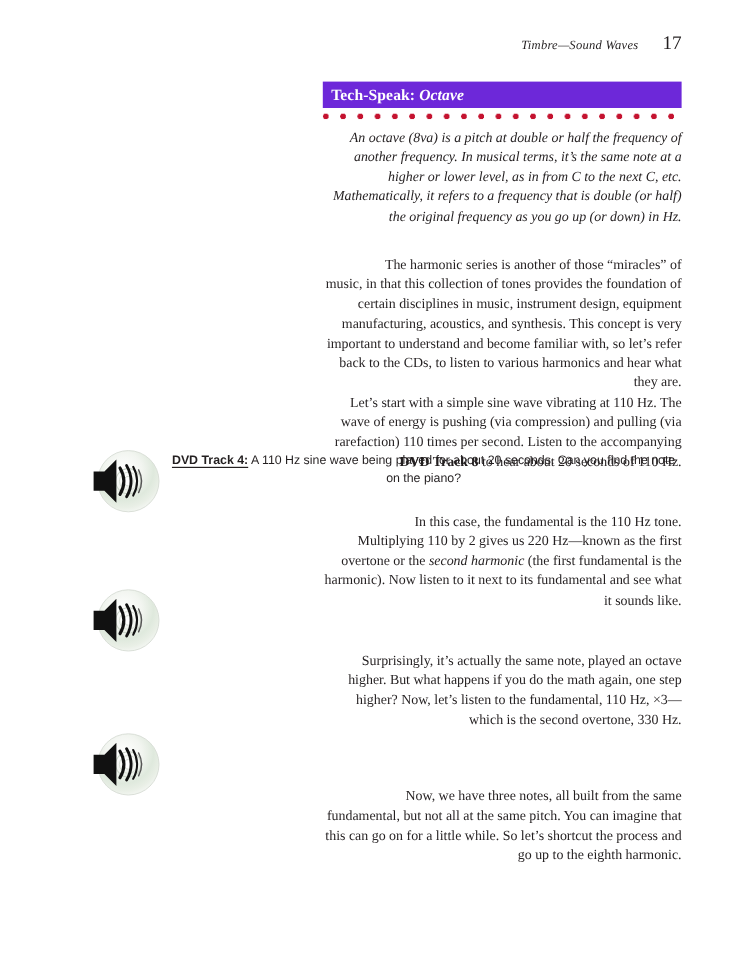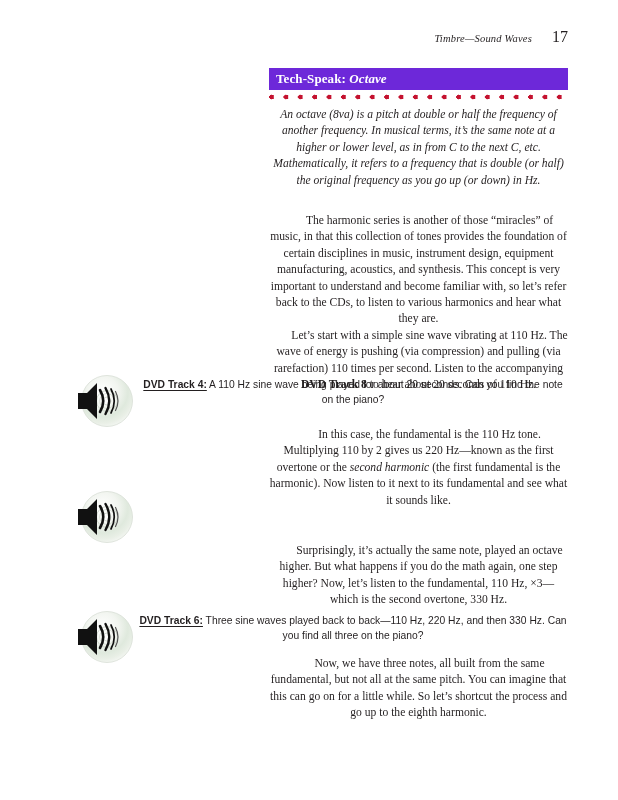--- a/index.html
+++ b/index.html
@@ -68,32 +68,32 @@
     background-size: 14.4px 6px;
     background-repeat: repeat-x;
   }
   .techspeak-body {
     margin-top: 7px;
     font-family: "Liberation Serif", serif;
     font-style: italic;
     font-size: 11.6px;
     line-height: 16.4px;
     color: #231f20;
-    text-align: center;
+    text-align: right;
   }
 
   
   p.body {
     font-family: "Liberation Serif", serif;
     font-size: 11.6px;
     line-height: 16.4px;
     margin: 0;
     text-indent: 22px;
     color: #231f20;
-    text-align: center;
+    text-align: right;
   }
   p.body + p.body { margin-top: 0; }
   .para-block { position: absolute; width: 299px; left: 269px; }
   .para-block em { font-style: italic; margin-top: 48px; }
   .para-block strong { font-weight: bold; }
 
   
   .track {
     position: absolute;
     left: 76px;
@@ -219,18 +219,17 @@
       <circle cx="31" cy="29" r="10.5" fill="none" stroke="#c9d2c6" stroke-width="0.9"></circle>
       <circle cx="31" cy="29" r="7.5" fill="none" stroke="#d5dcd2" stroke-width="0.8"></circle>
       <circle cx="31" cy="29" r="4" fill="#ffffff" stroke="#cfd6cc" stroke-width="0.8"></circle>
       <path d="M2 21 L11 21 L21 11 L21 47 L11 37 L2 37 Z" fill="#111111"></path>
       <path d="M24 18 Q30.5 29 24 40" fill="none" stroke="#111111" stroke-width="2.6" stroke-linecap="round"></path>
       <path d="M29.5 16 Q37 29 29.5 42" fill="none" stroke="#111111" stroke-width="2.4" stroke-linecap="round"></path>
       <path d="M35 17 Q41.5 29 35 41" fill="none" stroke="#111111" stroke-width="1.7" stroke-linecap="round"></path>
       <path d="M39.5 19.5 Q44.5 29 39.5 38.5" fill="none" stroke="#555555" stroke-width="1.2" stroke-linecap="round"></path>
     </svg>
   </div>
-  <div class="track-text"><span class="track-label">DVD Track 6:</span><span> Three sine waves played back to back—110 Hz, 220 Hz, and then 330 Hz. Can you find all three on the piano?</span></div>
 </div>
 
 <div class="para-block" style="top:656px;">
   <p class="body">Now, we have three notes, all built from the same fundamental, but not all at the same pitch. You can imagine that this can go on for a little while. So let’s shortcut the process and go up to the eighth harmonic.</p>
 </div>
 
 </body></html>

